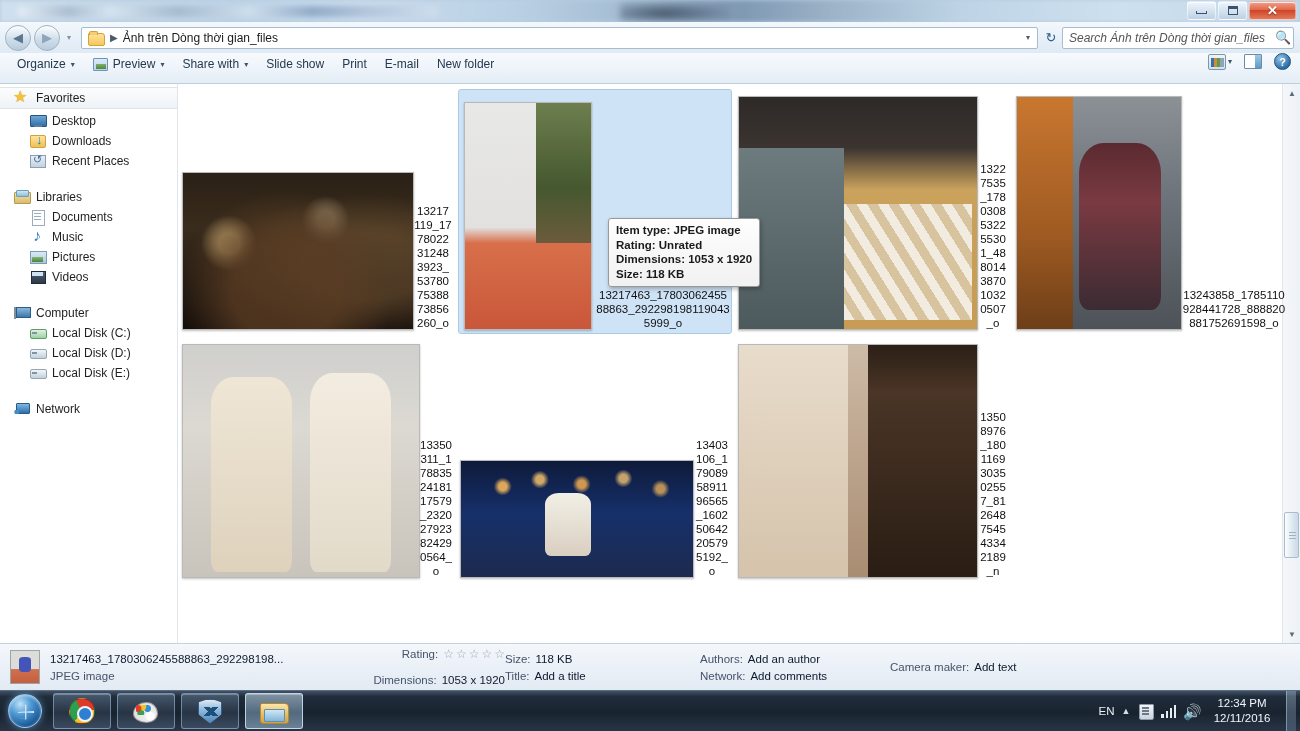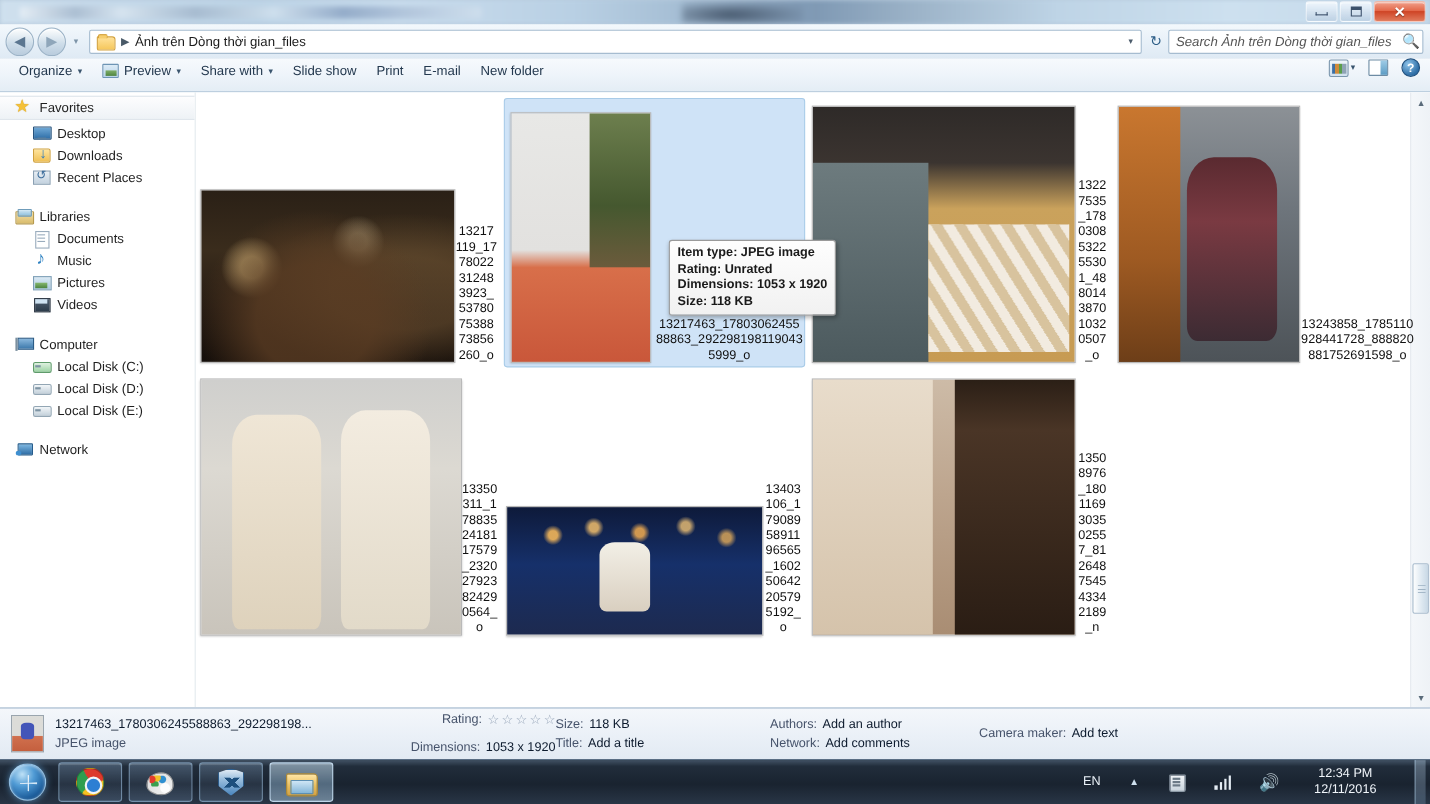--- a/index.html
+++ b/index.html
@@ -615,21 +615,21 @@
     content: ""; position: absolute; left: 0; top: 3px; width: 27px; height: 19px;
     background: linear-gradient(180deg,#ffe6a6,#e8bd5e 55%, #d3a244);
     border: 1px solid #b08a34; border-radius: 2px 4px 3px 3px;
   }
   .ic-explorer::after {
     content: ""; position: absolute; left: 4px; top: 9px; width: 19px; height: 11px;
     background: linear-gradient(180deg,#cfe6f5,#84b6d8);
     border: 1px solid #5c8fb3; border-radius: 1px;
   }
   .tray {
-    margin-left: auto; display: flex; align-items: center; gap: 26px; padding-right: 4px;
+    margin-left: auto; display: flex; align-items: center; gap: 7px; padding-right: 4px;
     color: #e6eef5; font-size: 11.5px;
   }
   .tray-lang { font-size: 11.5px; color: #e8eff6; }
   .tray-up { font-size: 9px; color: #cfe0ee; }
   .tray-ico { width: 17px; height: 17px; position: relative; }
   .ic-action::before {
     content: ""; position: absolute; left: 2px; top: 1px; width: 13px; height: 14px;
     background: linear-gradient(180deg,#f2f5f8,#c9d4dd);
     border: 1px solid #8d9aa6; border-radius: 1px 1px 2px 2px;
   }

